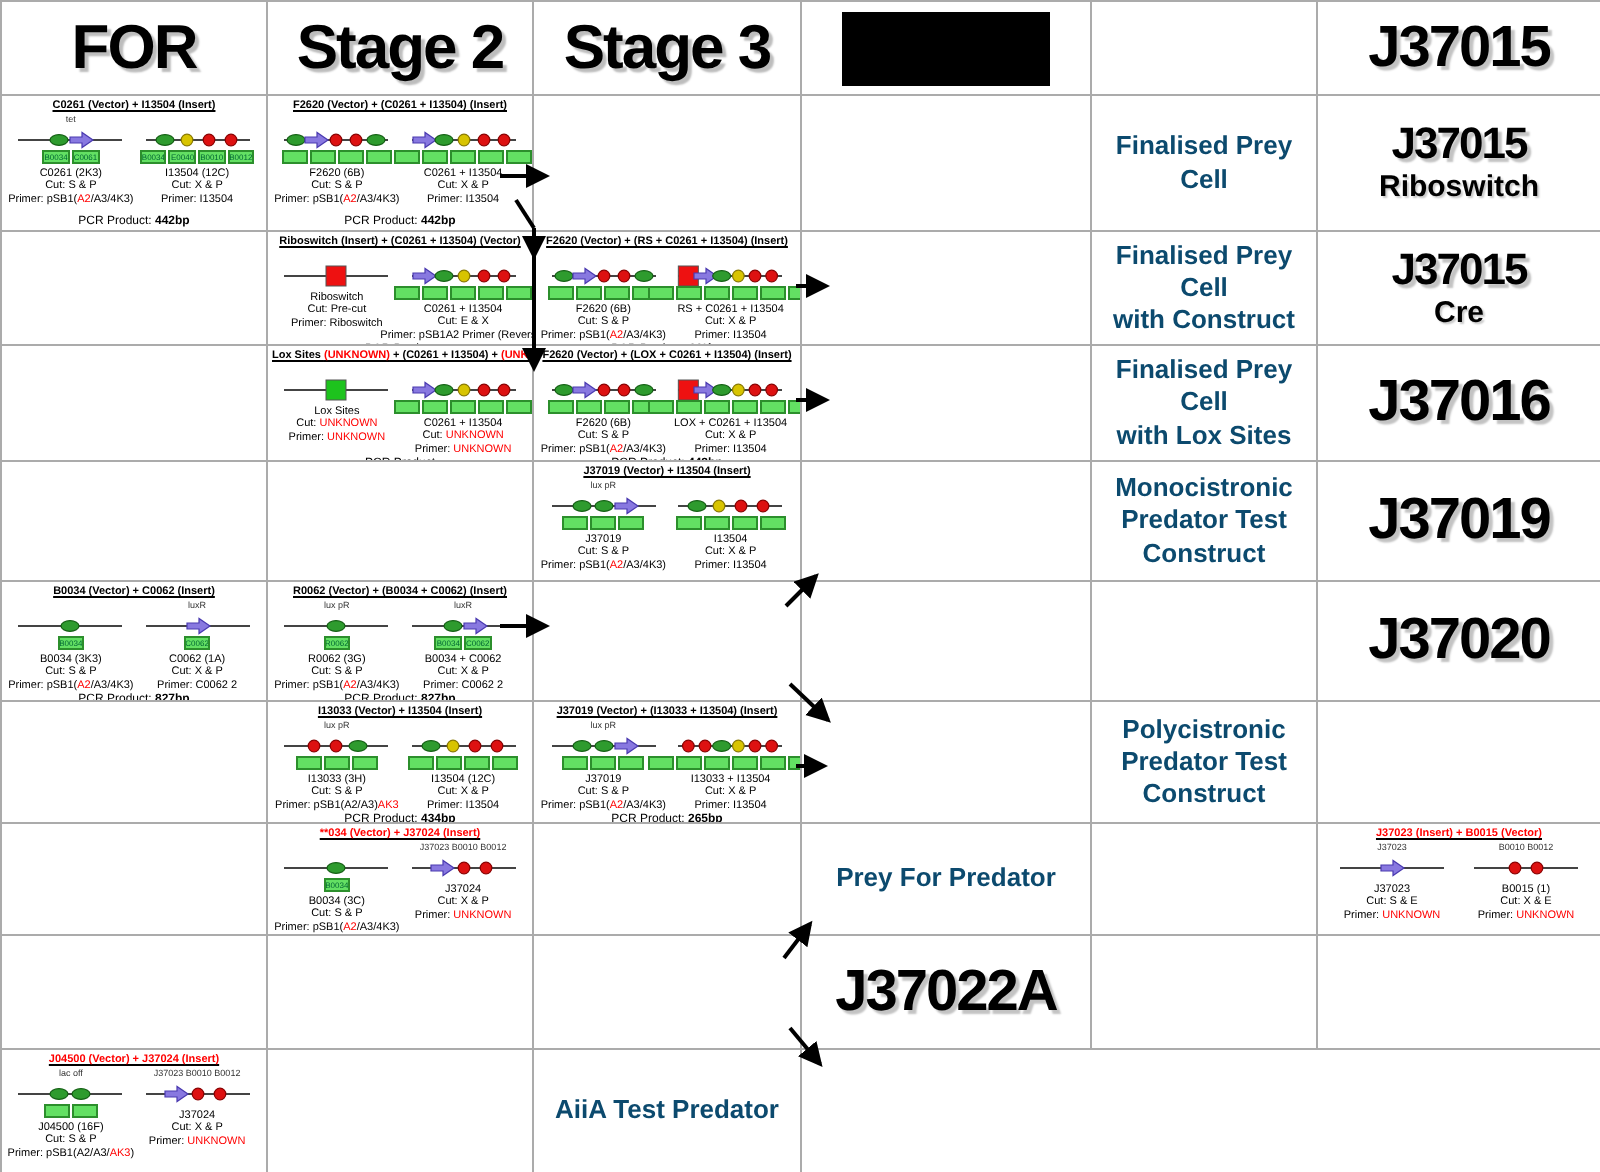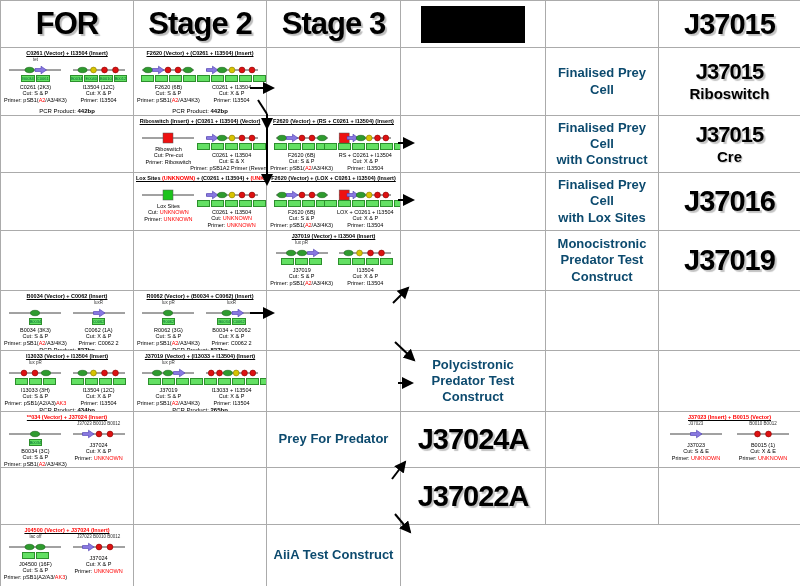--- a/index.html
+++ b/index.html
@@ -460,20 +460,23 @@
             <div class="cname">B0034 + C0062</div>
             <div class="cline"><span>Cut: X &amp; P</span></div>
             <div class="cline"><span>Primer: C0062 2</span></div>
           </div>
         </div>
         <div class="pcr"><span>PCR Product: </span><b>827bp</b></div>
       </div>
       <div class="gcell cell"></div>
       <div class="gcell"></div>
       <div class="gcell result"></div>
+      <div class="gcell rowlabel">
+        <div class="rlabel-main big">J37020</div>
+      </div>
       <div class="gcell cell"></div>
       <div class="gcell cell">
         <div class="ctitle"><span>I13033 (Vector) + I13504 (Insert)</span></div>
         <div class="constructs">
           <div class="construct">
             <div class="toplabel">lux pR</div>
             <svg width="58" height="13">
               <line x1="3" x2="55" y1="7" y2="7" stroke="#444" stroke-width="1"></line>
               <circle cx="18" cy="7" r="2.9" fill="#dd1111" stroke="#8a0000" stroke-width="0.6"></circle>
               <circle cx="29" cy="7" r="2.9" fill="#dd1111" stroke="#8a0000" stroke-width="0.6"></circle>
@@ -591,23 +594,20 @@
             <div class="cname">J37024</div>
             <div class="cline"><span>Cut: X &amp; P</span></div>
             <div class="cline"><span>Primer: </span><span class="red">UNKNOWN</span></div>
           </div>
         </div>
       </div>
       <div class="gcell"></div>
       <div class="gcell result">
         <div class="result-line">Prey For Predator</div>
       </div>
-      <div class="gcell rowlabel">
-        <div class="rlabel-main big">J37024A</div>
-      </div>
       <div class="gcell cell"></div>
       <div class="gcell cell">
         <div class="ctitle"><span class="redtitle">J37023 (Insert) + B0015 (Vector)</span></div>
         <div class="constructs">
           <div class="construct">
             <div class="toplabel">J37023</div>
             <svg width="58" height="13">
               <line x1="3" x2="55" y1="7" y2="7" stroke="#444" stroke-width="1"></line>
               <path d="M23.5,5.5 L29.5,5.5 L29.5,3.2 L35,7 L29.5,10.8 L29.5,8.5 L23.5,8.5 Z" fill="#8878e0" stroke="#4a3ab0" stroke-width="0.6"></path>
             </svg>
@@ -663,21 +663,21 @@
               <circle cx="40" cy="7" r="2.9" fill="#dd1111" stroke="#8a0000" stroke-width="0.6"></circle>
             </svg>
             <div class="cname">J37024</div>
             <div class="cline"><span>Cut: X &amp; P</span></div>
             <div class="cline"><span>Primer: </span><span class="red">UNKNOWN</span></div>
           </div>
         </div>
       </div>
       <div class="gcell"></div>
       <div class="gcell result">
-        <div class="result-line">AiiA Test Construct</div>
+        <div class="result-line">AiiA Test Predator</div>
       </div>
     </div>
   <svg id="arrows" width="800" height="586">
     <defs>
       <marker id="ah" markerWidth="7" markerHeight="7" refX="5" refY="3" orient="auto">
         <path d="M0,0 L6,3 L0,6 Z" fill="#000"></path>
       </marker>
     </defs>
   <line x1="250" y1="88" x2="273" y2="88" stroke="#000" stroke-width="2" marker-end="url(#ah)"></line>
       <line x1="258" y1="100" x2="267" y2="114" stroke="#000" stroke-width="2"></line>

